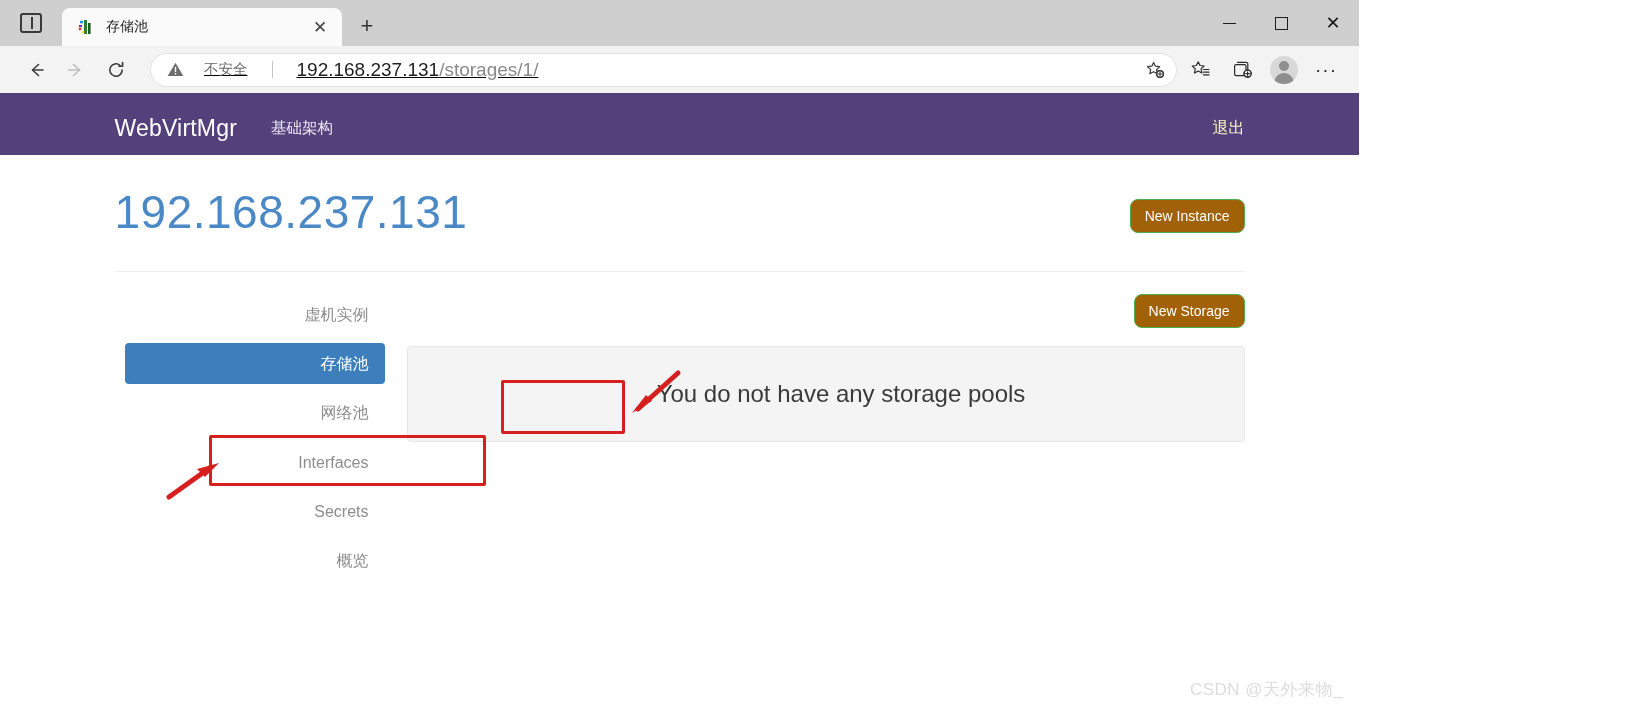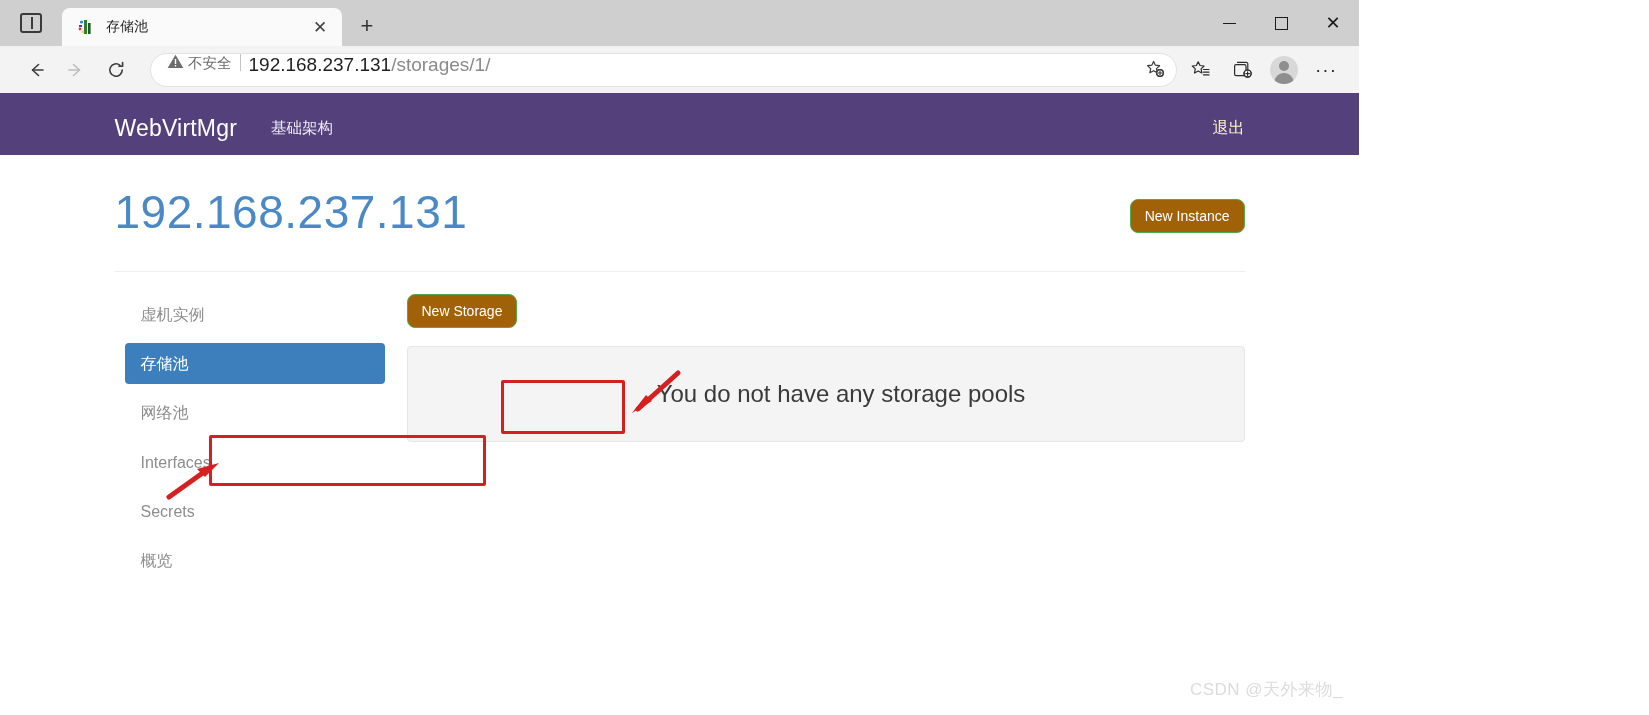--- a/index.html
+++ b/index.html
@@ -64,22 +64,23 @@
     padding: 0 14px 0 18px; gap: 4px; flex: none;
   }
   .nav-btn {
     width: 36px; height: 36px; display:flex; align-items:center; justify-content:center;
     border-radius: 5px; color:#3b3b3b; flex:none;
   }
   .nav-btn.disabled { color:#bdbdbd; }
 
   .omnibox {
     flex: 1; height: 34px; background:#ffffff; border-radius: 17px; margin-left: 12px;
-    display: flex; padding: 0 6px 0 16px; gap: 4px;
+    display: flex; align-items: center; padding: 0 6px 0 16px; gap: 20px;
     border: 1px solid #e2e2e2;
+    text-decoration: underline;
   }
   .warn-icon { width: 17px; height: 15px; flex:none; }
   .not-secure { font-size: 14.5px; color:#6a6a6a; white-space: nowrap; }
   .omni-sep { width:1px; height:17px; background:#c4c4c4; margin: 0 4px; }
   .url { font-size: 19px; color:#1f1f1f; white-space: nowrap; flex:1; }
   .url .path { color: #8a8a8a; }
   .omni-star {
     width: 30px; height: 30px; display:flex; align-items:center; justify-content:center;
     flex:none;
   }
@@ -127,21 +128,21 @@
     display: inline-block; border-radius: 4px; color:#fff; font-size: 14px;
     padding: 9px 14px; line-height: 1; white-space: nowrap; border: 1px solid transparent;
   }
   .btn-success { background: #a16207; border-color:#4cae4c;border-radius:8px; }
   .new-instance-wrap { margin-top: 10px; }
 
   hr.divider {
     border: 0; border-top: 1px solid #eeeeee; margin: 36px 0 0 0;
   }
 
-  .body-row { display: flex; padding-top: 22px; }
+  .body-row { display: flex; padding-top: 22px; text-align: right; }
   .sidebar { width: 270px; flex: none; padding-left: 10px; position: relative; }
   .side-item {
     display: block; padding: 11px 16px; font-size: 16px; color: #8d8d8d;
     border-radius: 4px; margin-bottom: 8px; line-height: 1.2;
   }
   .side-item.active { background: #3d7fbc; color:#ffffff; }
 
   .content { flex: 1; padding-left: 22px; }
   .panel-empty {
     background: #f4f4f4; border: 1px solid #e6e6e6; border-radius: 4px;

